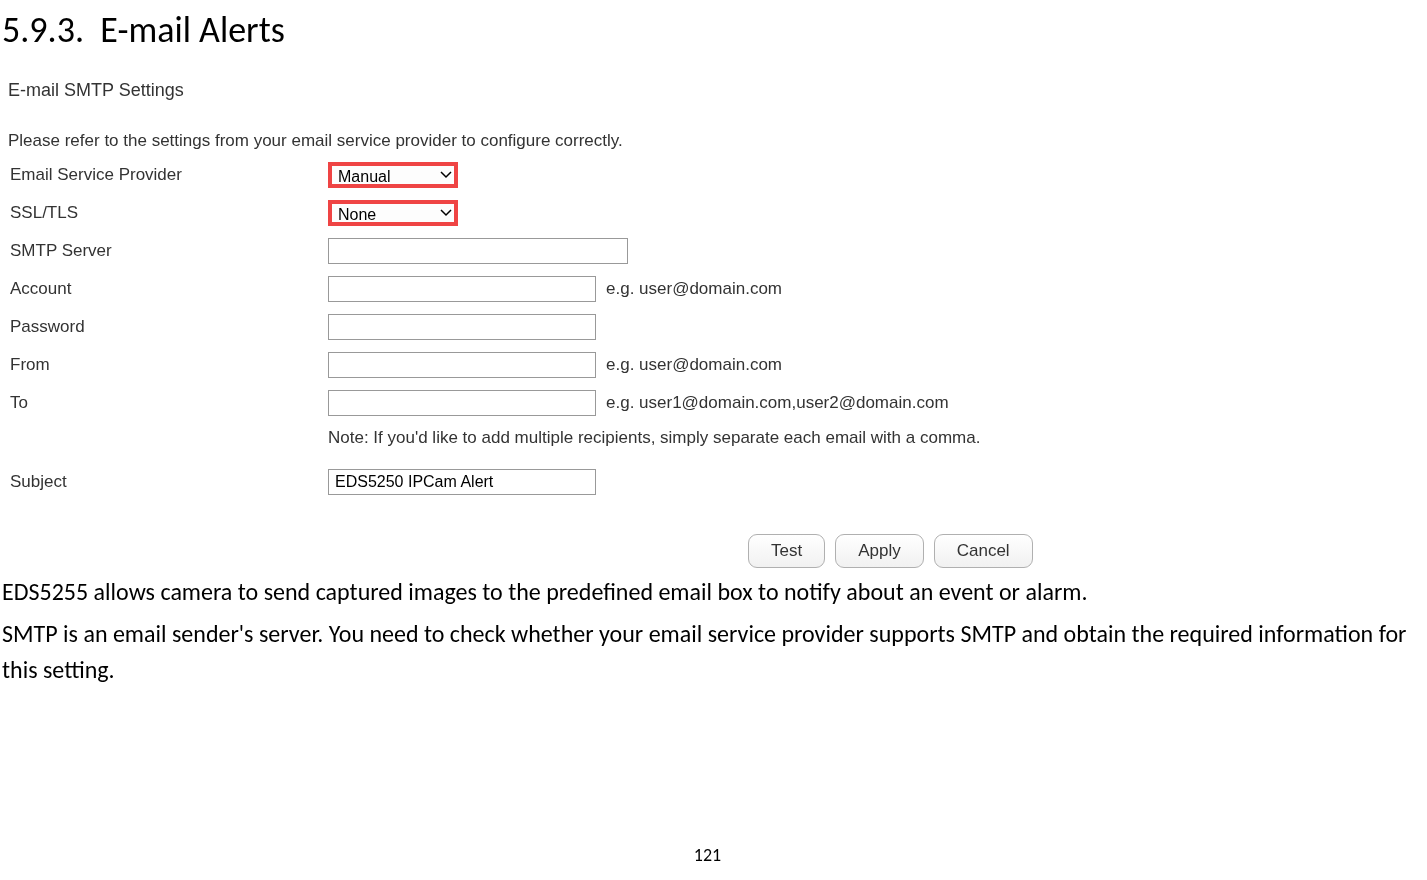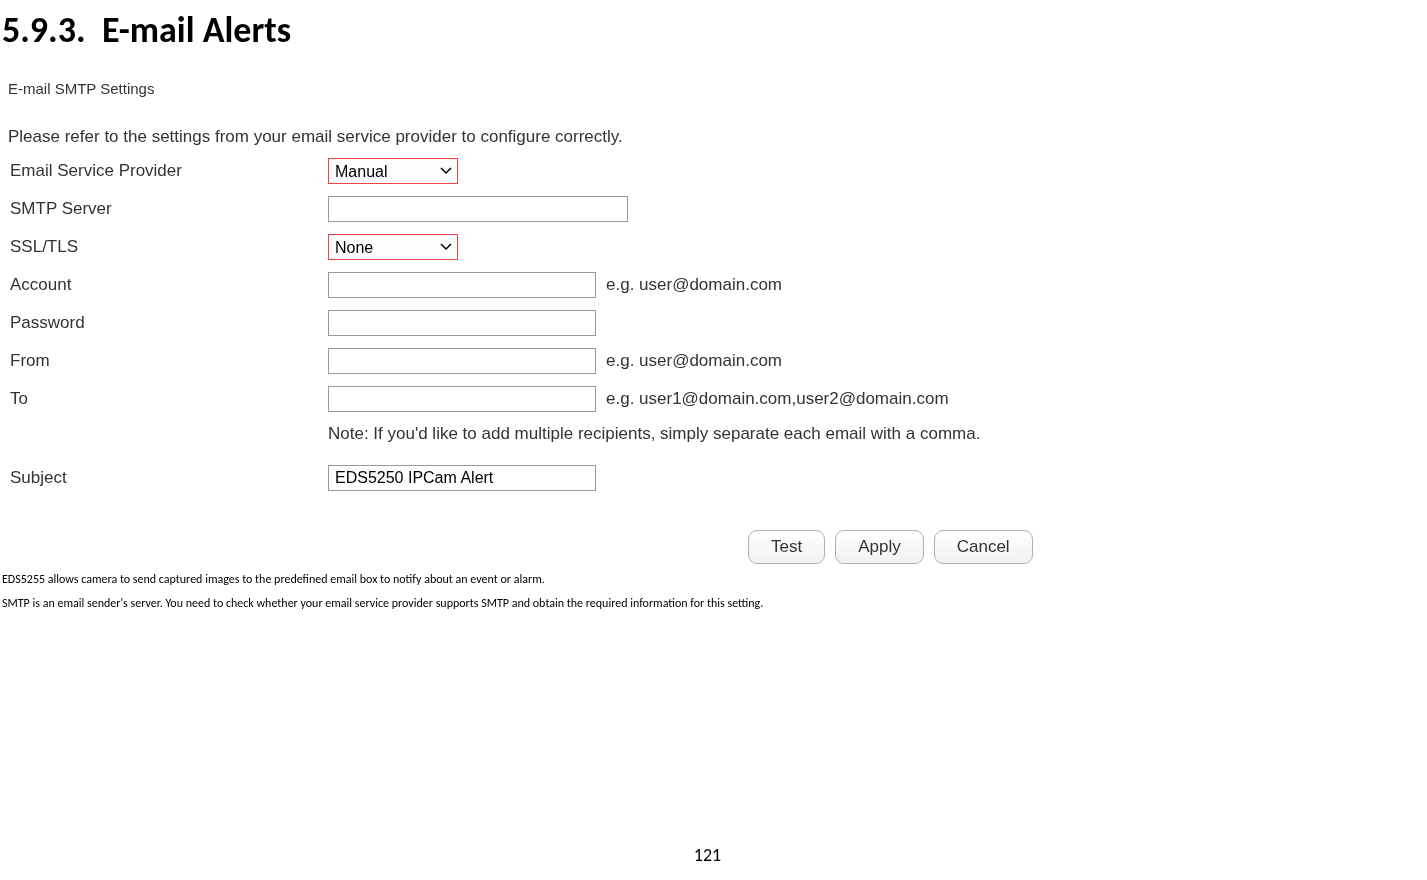--- a/index.html
+++ b/index.html
@@ -11,30 +11,30 @@
       font-family: Arial, sans-serif;
       background: #ffffff;
       color: #000000;
       width: 1427px;
       height: 880px;
       position: relative;
     }
     .section-heading {
       font-family: Calibri, Arial, sans-serif;
       font-size: 36px;
-      font-weight: bold;
+      font-weight: normal;
       padding: 8px 0 0 2px;
       letter-spacing: 0px;
     }
     .settings-panel {
       margin-top: 28px;
       padding-left: 8px;
     }
     .panel-title {
-      font-size: 15px;
+      font-size: 18px;
       color: #333333;
       font-weight: normal;
       margin-bottom: 30px;
     }
     .panel-intro {
       font-size: 17px;
       color: #333333;
       margin-bottom: 10px;
       margin-top: 29px;
     }
@@ -56,21 +56,21 @@
       gap: 10px;
     }
     .select-wrap {
       position: relative;
       display: inline-flex;
       align-items: center;
     }
     select {
       font-size: 16px;
       padding: 2px 8px 2px 6px;
-      border: 1px solid #ef4444;
+      border: 4px solid #ef4444;
       background: #fdfdfd;
       height: 26px;
       appearance: none;
       -webkit-appearance: none;
       cursor: pointer;
     }
     .select-chevron {
       position: absolute;
       right: 6px;
       pointer-events: none;
@@ -124,21 +124,21 @@
       font-size: 17px;
       padding: 6px 22px;
       border: 1px solid #b0b0b0;
       border-radius: 9px;
       background: linear-gradient(#ffffff, #f1f1f1);
       color: #333333;
       cursor: pointer;
     }
     .body-text {
       font-family: Calibri, Arial, sans-serif;
-      font-size: 12px;
+      font-size: 24px;
       color: #000000;
       margin-top: 6px;
       padding: 0 2px;
       line-height: 1.5;
     }
     .page-number {
       position: absolute;
       bottom: 14px;
       left: 0;
       right: 12px;
@@ -169,42 +169,42 @@
         <span class="select-chevron">
           <svg viewBox="0 0 12 8">
               <path d="M1 1 L6 6 L11 1" stroke="#000" stroke-width="1.5" fill="none"></path>
             </svg>
         </span>
       </div>
     </div>
   </div>
 
   <div class="form-row">
-    <div class="form-label">SMTP Server</div>
-    <div class="form-control-area">
-      <input type="text" class="input-med" value="" style="">
-    </div>
-  </div>
-
-  <div class="form-row">
     <div class="form-label">SSL/TLS</div>
     <div class="form-control-area">
       <div class="select-wrap">
         <select class="sel-short">
           <option>None</option>
         </select>
         <span class="select-chevron">
           <svg viewBox="0 0 12 8">
               <path d="M1 1 L6 6 L11 1" stroke="#000" stroke-width="1.5" fill="none"></path>
             </svg>
         </span>
       </div>
     </div>
   </div>
 
+  <div class="form-row">
+    <div class="form-label">SMTP Server</div>
+    <div class="form-control-area">
+      <input type="text" class="input-med" value="" style="">
+    </div>
+  </div>
+
 
   <div class="form-row">
     <div class="form-label">Account</div>
     <div class="form-control-area">
       <input type="text" class="input-long" value="" style="">
       <span class="hint-text">e.g. user@domain.com</span>
     </div>
   </div>
 
   <div class="form-row">

